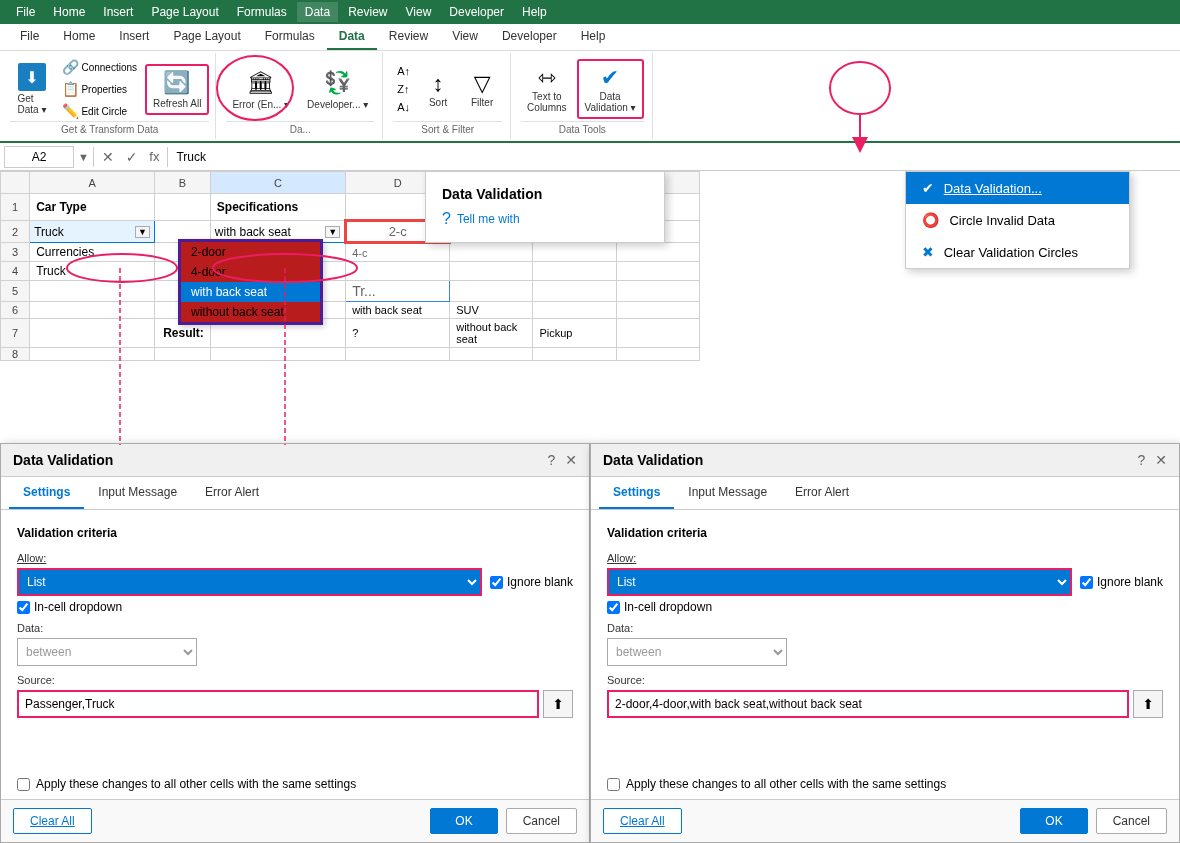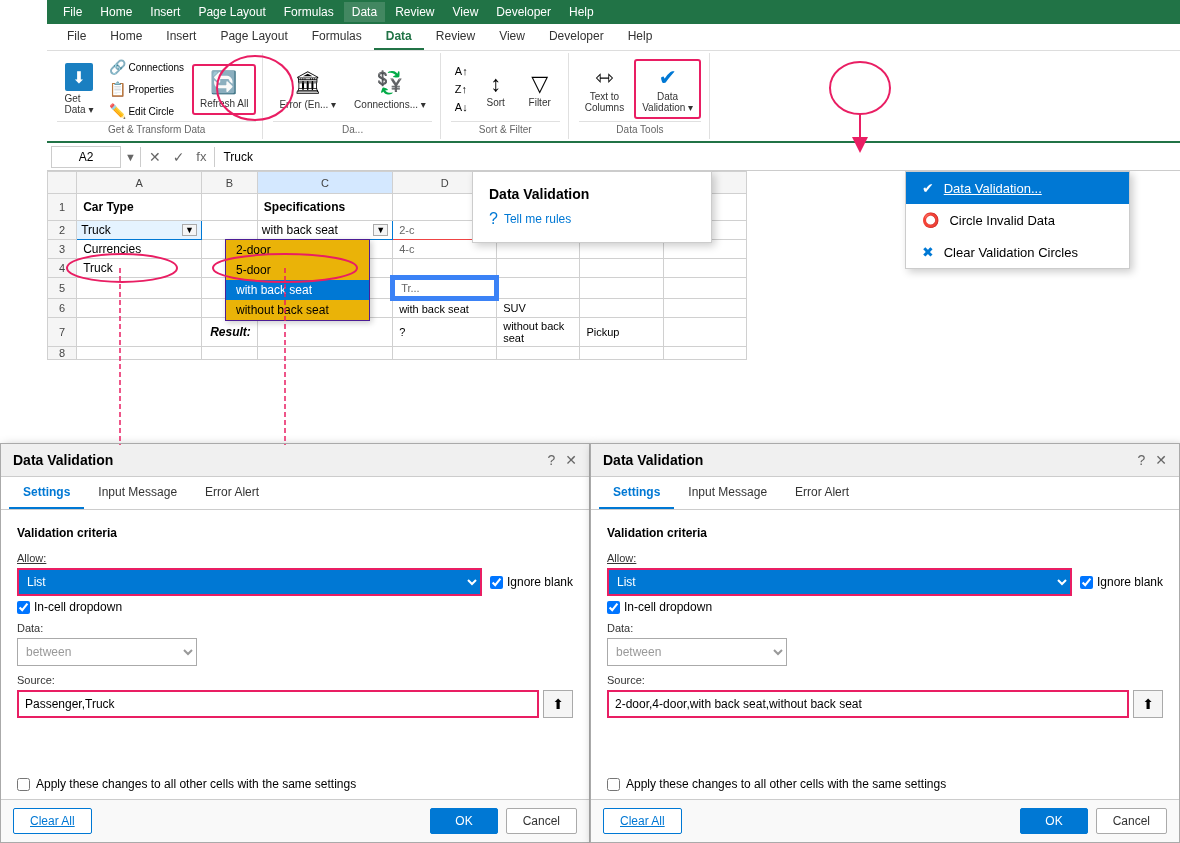--- a/index.html
+++ b/index.html
@@ -1,21 +1,21 @@
 <!DOCTYPE html>
 <html><head>
   <meta charset="utf-8">
   <style>
     * { box-sizing: border-box; margin: 0; padding: 0; }
     body { font-family: 'Segoe UI', Arial, sans-serif; font-size: 12px; background: #f0f0f0; overflow: hidden; width: 1180px; height: 843px; }
   </style>
 </head>
 <body>
 
-<div style="width:1180px; height:843px; position:relative; overflow:hidden; background:#fff;padding-left:47px;">
+<div style="width:1180px; height:843px; position:relative; overflow:hidden; background:#fff;">
 
   <div style="background:#217346; display:flex; align-items:center; padding:2px 8px; gap:2px;">
     <span style="color:#fff; padding:3px 8px; font-size:12px; cursor:pointer;">File</span>
     <span style="color:#fff; padding:3px 8px; font-size:12px; cursor:pointer;">Home</span>
     <span style="color:#fff; padding:3px 8px; font-size:12px; cursor:pointer;">Insert</span>
     <span style="color:#fff; padding:3px 8px; font-size:12px; cursor:pointer;">Page Layout</span>
     <span style="color:#fff; padding:3px 8px; font-size:12px; cursor:pointer;">Formulas</span>
     <span style="color:#fff; padding:3px 8px; font-size:12px; cursor:pointer; background:rgba(255,255,255,0.15);">Data</span>
     <span style="color:#fff; padding:3px 8px; font-size:12px; cursor:pointer;">Review</span>
     <span style="color:#fff; padding:3px 8px; font-size:12px; cursor:pointer;">View</span>
@@ -74,21 +74,21 @@
         <div style="display:flex; flex-direction:column; align-items:center; padding:4px 6px; cursor:pointer; border-radius:3px; min-width:52px;">
           <div style="width:28px; height:28px; display:flex; align-items:center; justify-content:center;">
             <span style="font-size:22px;">🏛</span>
           </div>
           <span style="font-size:10px; color:#333; margin-top:2px;">Error (En... ▾</span>
         </div>
         <div style="display:flex; flex-direction:column; align-items:center; padding:4px 6px; cursor:pointer; border-radius:3px; min-width:52px;">
           <div style="width:28px; height:28px; display:flex; align-items:center; justify-content:center;">
             <span style="font-size:22px;">💱</span>
           </div>
-          <span style="font-size:10px; color:#333; margin-top:2px;">Connections... ▾</span>
+          <span style="font-size:10px; color:#333; margin-top:2px;">Developer... ▾</span>
         </div>
       </div>
       <div style="font-size:10px; color:#666; border-top:1px solid #e0e0e0; width:100%; text-align:center; padding-top:2px;">Da...</div>
     </div>
 
     <div style="display:flex; flex-direction:column; border-right:1px solid #e0e0e0; padding:4px 8px; align-items:center;">
       <div style="display:flex; gap:4px; flex:1; align-items:center;">
         <div style="display:flex; flex-direction:column; gap:2px;">
           <div style="padding:2px 4px; cursor:pointer; display:flex; align-items:center; gap:2px; font-size:11px;">
             <span>A↑</span>
@@ -174,21 +174,21 @@
               <span style="font-size:9px; border:1px solid #aaa; background:#f5f5f5; padding:0 2px; cursor:pointer;">▼</span>
             </div>
           </td>
           <td style="border:1px solid #d0d0d0; padding:2px 6px;"></td>
           <td style="border:1px solid #0078d4; padding:2px 4px; background:#fff;">
             <div style="display:flex; align-items:center; justify-content:space-between;">
               <span>with back seat</span>
               <span style="font-size:9px; border:1px solid #aaa; background:#f5f5f5; padding:0 2px; cursor:pointer;">▼</span>
             </div>
           </td>
-          <td style="border:1px solid #ef4444; padding:2px 6px; font-size:11px; color:#666;">2-c</td>
+          <td style="border:3px solid #ef4444; padding:2px 6px; font-size:13px; color:#666;text-align:center;">2-c</td>
           <td style="border:1px solid #d0d0d0; padding:2px 6px;"></td>
           <td style="border:1px solid #d0d0d0; padding:2px 6px;"></td>
           <td style="border:1px solid #d0d0d0; padding:2px 6px;"></td>
         </tr>
 
         <tr>
           <td style="background:#f5f5f5; border:1px solid #d0d0d0; text-align:center; font-size:11px; color:#444;">3</td>
           <td style="border:1px solid #d0d0d0; padding:2px 6px;">Currencies</td>
           <td style="border:1px solid #d0d0d0; padding:2px 6px;"></td>
           <td style="border:1px solid #d0d0d0; padding:2px 6px;"></td>
@@ -207,73 +207,73 @@
           <td style="border:1px solid #d0d0d0; padding:2px 6px;"></td>
           <td style="border:1px solid #d0d0d0; padding:2px 6px;"></td>
           <td style="border:1px solid #d0d0d0; padding:2px 6px;"></td>
         </tr>
 
         <tr>
           <td style="background:#f5f5f5; border:1px solid #d0d0d0; text-align:center; font-size:11px; color:#444;">5</td>
           <td style="border:1px solid #d0d0d0; padding:2px 6px;"></td>
           <td style="border:1px solid #d0d0d0; padding:2px 6px;"></td>
           <td style="border:1px solid #d0d0d0; padding:2px 6px;"></td>
-          <td style="border:5px solid #3b82f6; padding:2px 6px; font-size:11px; color:#666;">Tr...</td>
+          <td style="border:1px solid #3b82f6; padding:2px 6px; font-size:14px; color:#666;">Tr...</td>
           <td style="border:1px solid #d0d0d0; padding:2px 6px;"></td>
           <td style="border:1px solid #d0d0d0; padding:2px 6px;"></td>
           <td style="border:1px solid #d0d0d0; padding:2px 6px;"></td>
         </tr>
 
         <tr>
           <td style="background:#f5f5f5; border:1px solid #d0d0d0; text-align:center; font-size:11px; color:#444;">6</td>
           <td style="border:1px solid #d0d0d0; padding:2px 6px;"></td>
           <td style="border:1px solid #d0d0d0; padding:2px 6px;"></td>
           <td style="border:1px solid #d0d0d0; padding:2px 6px;"></td>
           <td style="border:1px solid #d0d0d0; padding:2px 6px; font-size:11px;">with back seat</td>
           <td style="border:1px solid #d0d0d0; padding:2px 6px; font-size:11px;">SUV</td>
           <td style="border:1px solid #d0d0d0; padding:2px 6px;"></td>
           <td style="border:1px solid #d0d0d0; padding:2px 6px;"></td>
         </tr>
 
         <tr>
           <td style="background:#f5f5f5; border:1px solid #d0d0d0; text-align:center; font-size:11px; color:#444;">7</td>
           <td style="border:1px solid #d0d0d0; padding:2px 6px;"></td>
-          <td style="border:1px solid #d0d0d0; padding:2px 6px; font-weight:600; text-align:right;font-style:italic;">Result:</td>
+          <td style="border:1px solid #d0d0d0; padding:2px 6px; font-weight:600; text-align:right;">Result:</td>
           <td style="border:1px solid #d0d0d0; padding:2px 6px;"></td>
           <td style="border:1px solid #d0d0d0; padding:2px 6px; font-size:11px;">?</td>
           <td style="border:1px solid #d0d0d0; padding:2px 6px; font-size:11px;">without back seat</td>
           <td style="border:1px solid #d0d0d0; padding:2px 6px; font-size:11px;">Pickup</td>
           <td style="border:1px solid #d0d0d0; padding:2px 6px;"></td>
         </tr>
 
         <tr>
           <td style="background:#f5f5f5; border:1px solid #d0d0d0; text-align:center; font-size:11px; color:#444;">8</td>
           <td style="border:1px solid #d0d0d0; padding:2px 6px;"></td>
           <td style="border:1px solid #d0d0d0; padding:2px 6px;"></td>
           <td style="border:1px solid #d0d0d0; padding:2px 6px;"></td>
           <td style="border:1px solid #d0d0d0; padding:2px 6px;"></td>
           <td style="border:1px solid #d0d0d0; padding:2px 6px;"></td>
           <td style="border:1px solid #d0d0d0; padding:2px 6px;"></td>
           <td style="border:1px solid #d0d0d0; padding:2px 6px;"></td>
         </tr>
       </tbody>
     </table>
 
-    <div style="position:absolute; top:68px; left:178px; background:#eab308; border:1px solid #4c1d95; z-index:50; min-width:145px; box-shadow:2px 2px 6px rgba(0,0,0,0.2);">
+    <div style="position:absolute; top:68px; left:178px; background:#b91c1c; border:3px solid #4c1d95; z-index:50; min-width:145px; box-shadow:2px 2px 6px rgba(0,0,0,0.2);">
       <div style="padding:3px 10px; cursor:pointer; font-size:12px;">2-door</div>
-      <div style="padding:3px 10px; cursor:pointer; font-size:12px;">5-door</div>
+      <div style="padding:3px 10px; cursor:pointer; font-size:12px;">4-door</div>
       <div style="padding:3px 10px; cursor:pointer; font-size:12px; background:#0078d4; color:#fff;">with back seat</div>
       <div style="padding:3px 10px; cursor:pointer; font-size:12px;">without back seat</div>
     </div>
 
     <div style="position:absolute; top:0px; left:425px; background:#fff; border:1px solid #ccc; padding:14px 16px; width:240px; box-shadow:3px 3px 8px rgba(0,0,0,0.2); z-index:60; font-size:12px;">
       <div style="font-weight:700; font-size:14px; margin-bottom:8px; color:#000;">Data Validation</div>
       <div style="display:flex; align-items:center; gap:6px;">
         <span style="color:#0078d4; font-size:16px;">?</span>
-        <span style="color:#0078d4; cursor:pointer; font-size:12px;">Tell me rules</span>
+        <span style="color:#0078d4; cursor:pointer; font-size:12px;">Tell me with</span>
       </div>
     </div>
 
     <div style="position:absolute; top:0px; right:50px; background:#fff; border:1px solid #ccc; box-shadow:3px 3px 8px rgba(0,0,0,0.2); z-index:70; min-width:225px;">
       <div style="display:flex; align-items:center; gap:10px; padding:8px 16px; cursor:pointer; background:#0078d4; color:#fff;">
         <span style="font-size:14px; color:#fff;">✔</span>
         <span style="font-size:13px; text-decoration:underline;">Data Validation...</span>
       </div>
       <div style="display:flex; align-items:center; gap:10px; padding:8px 16px; cursor:pointer;">
         <span style="font-size:14px; color:#c00;">⭕</span>

